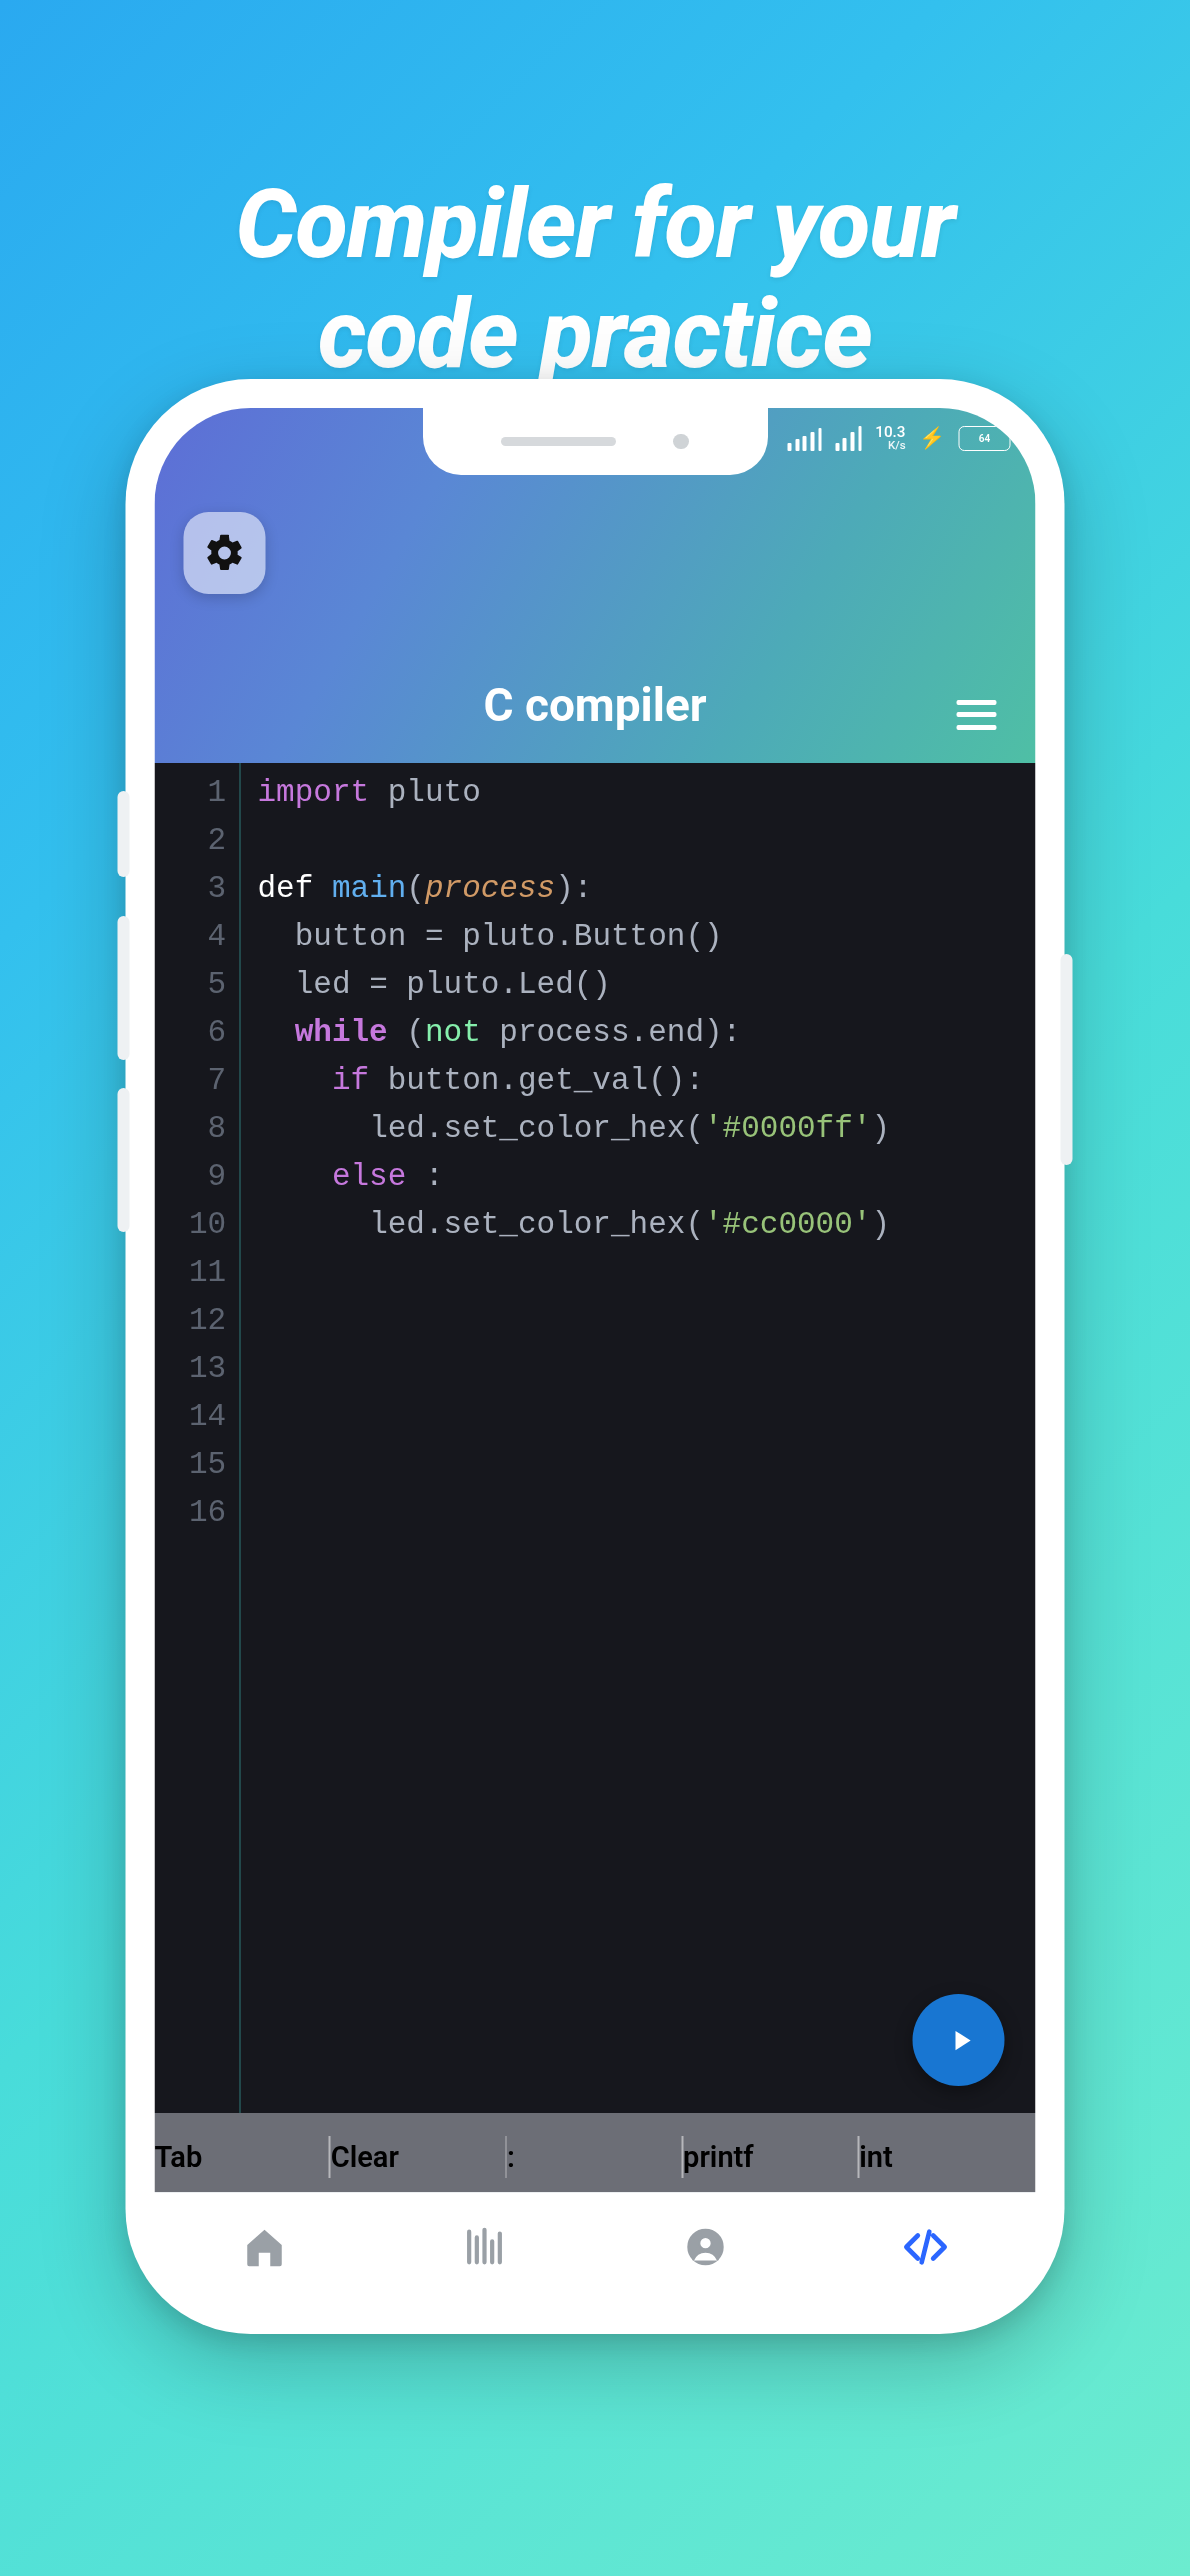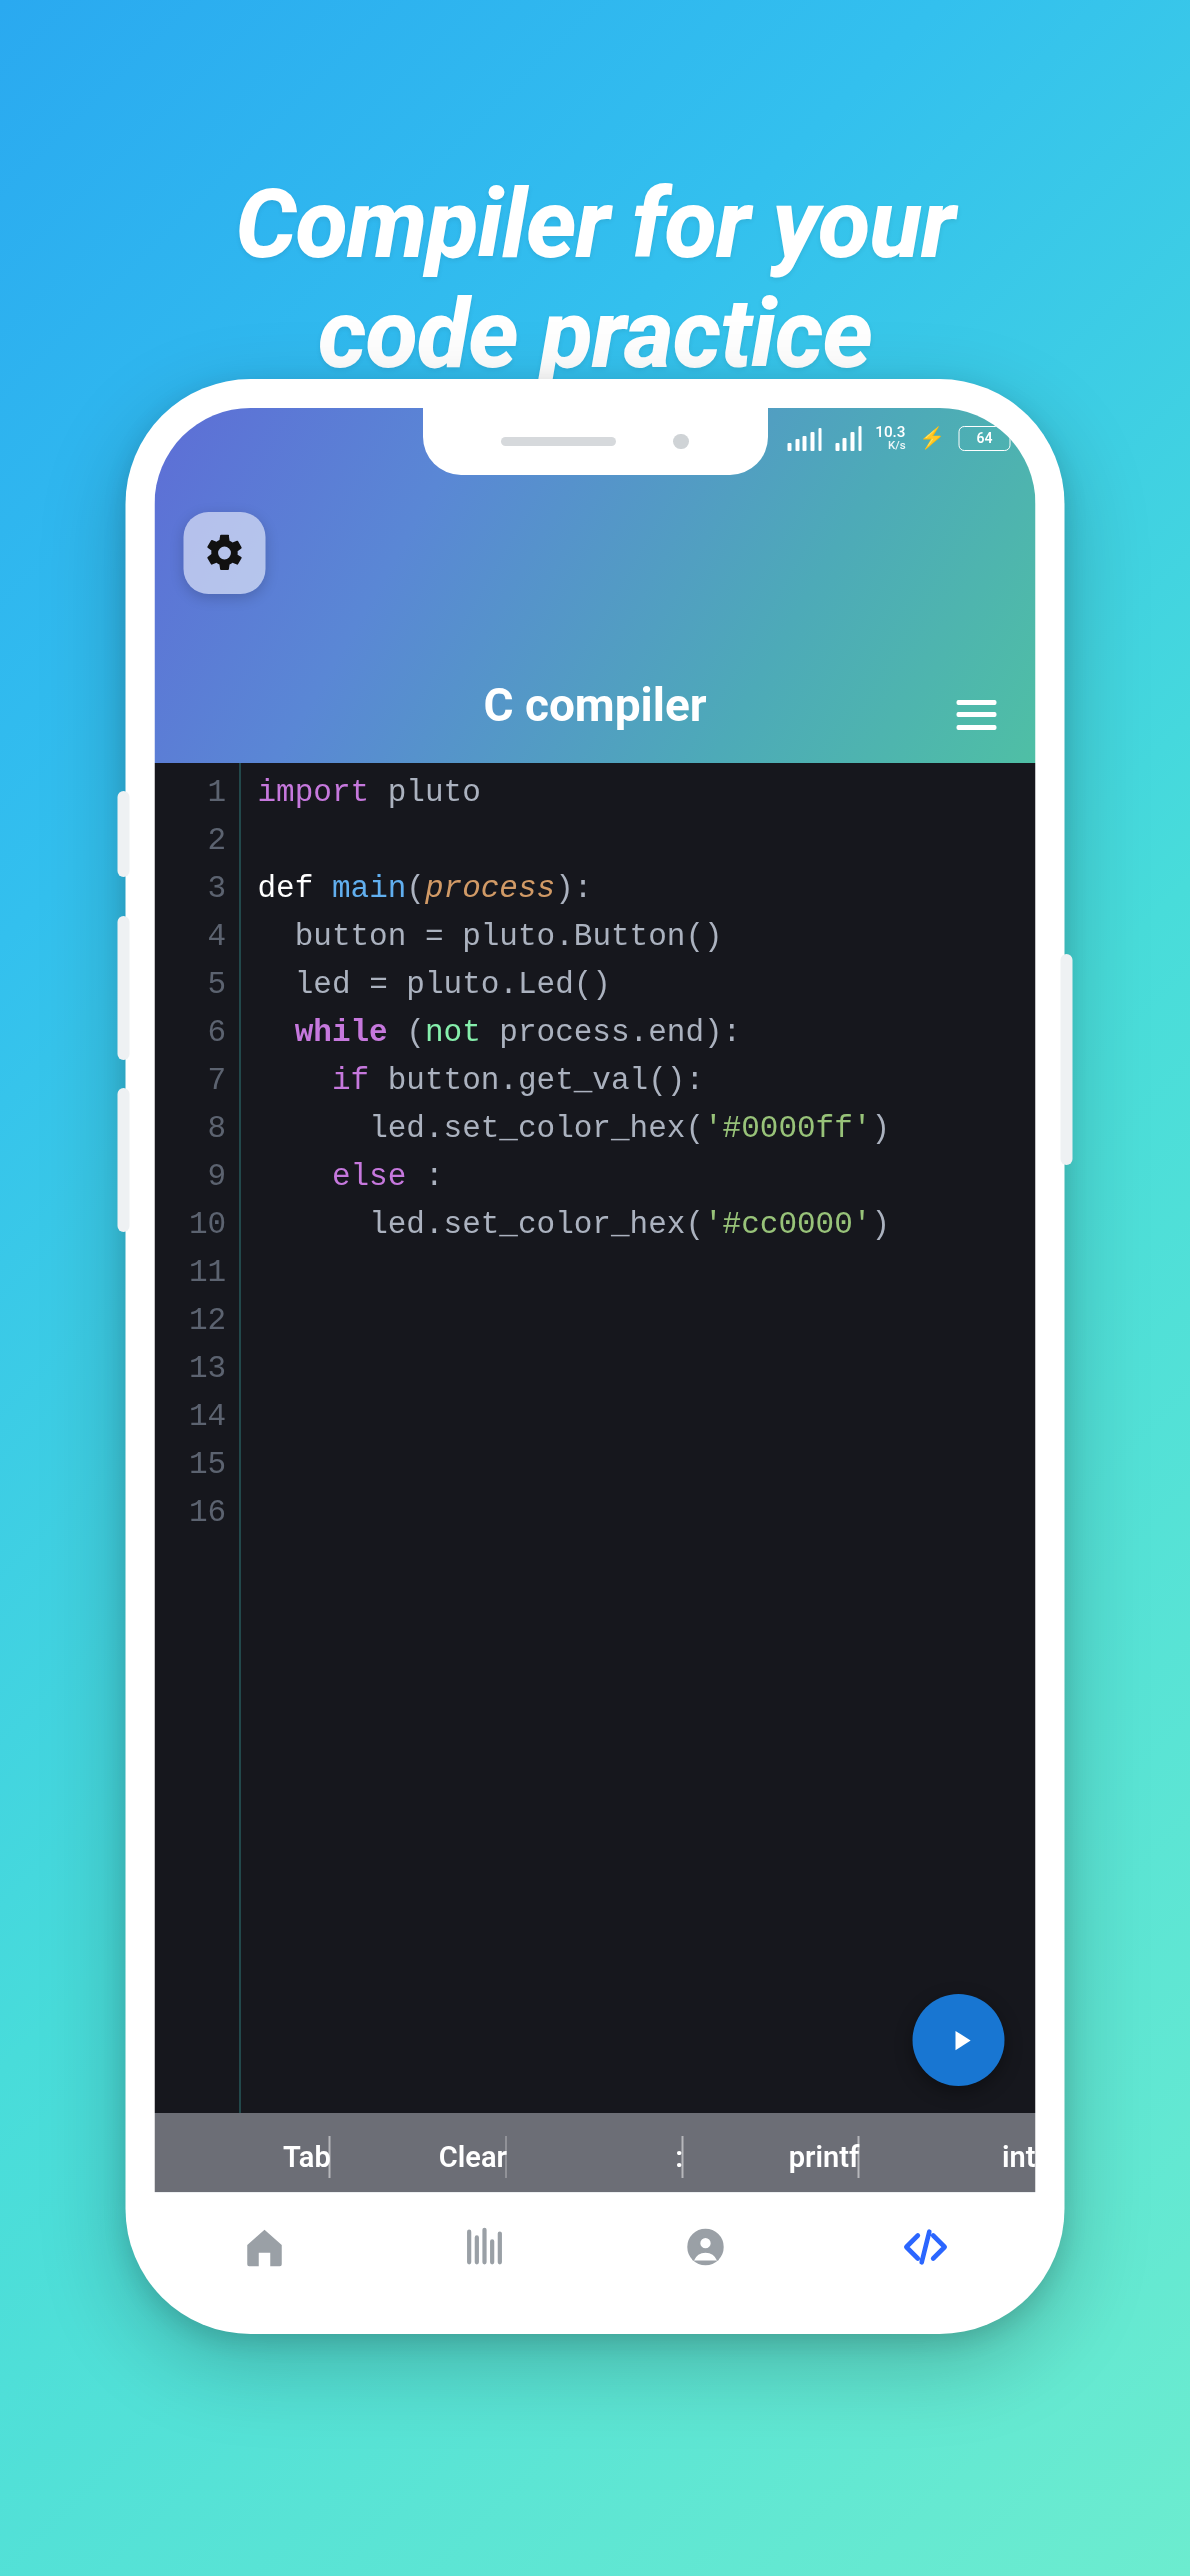--- a/index.html
+++ b/index.html
@@ -137,21 +137,21 @@
   .bolt { font-size:21px; }
   .battery {
     width: 52px;
     height: 25px;
     border: 1.9px solid #ffffff;
     border-radius: 5.8px;
     position: relative;
     display:flex;
     align-items:center;
     justify-content:center;
-    font-size:14px;
+    font-size:10px;
     font-weight:600;
   }
   .battery::after {
     content:'';
     position:absolute;
     right:-6.7px;
     top:50%;
     transform:translateY(-50%);
     width:3.8px;
     height:9.6px;
@@ -270,22 +270,22 @@
   .snippet-bar {
     height: 79px;
     background: #6c6e76;
     display:flex;
     align-items:center;
     flex-shrink:0;
     z-index: 5;
   }
   .snippet-bar .snip {
     flex:1;
-    text-align:right;
-    color:#ffffff;
+    text-align:left;
+    color:#000000;
     font-size:29px;
     font-weight:600;
     position: relative;
     margin-top: 9px;
   }
   .snippet-bar .snip:not(:last-child)::after {
     content:'';
     position:absolute;
     right:0;
     top:50%;

